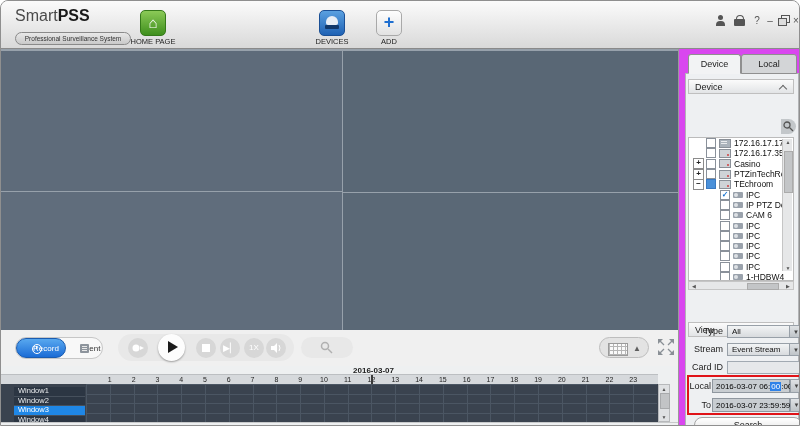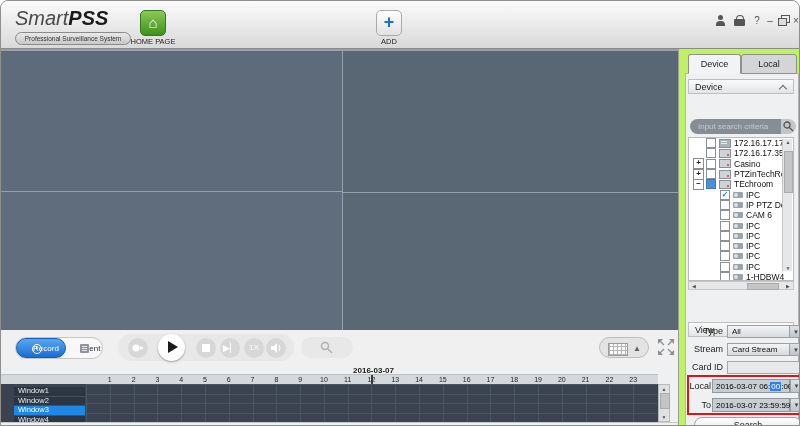--- a/index.html
+++ b/index.html
@@ -5,21 +5,21 @@
   html,body{margin:0;padding:0;background:#fff;font-family:"Liberation Sans",sans-serif;}
   #window{position:relative;width:800px;height:426px;overflow:hidden;background:#e9ebec;
           border-radius:8px 8px 0 0;border:1px solid #8f8f8f;box-sizing:border-box;}
   .abs{position:absolute;box-sizing:border-box;}
   .nowrap{white-space:nowrap;overflow:hidden;}
 
   
   #toolbar{left:0;top:0;width:800px;height:48px;background:linear-gradient(#fbfbfb,#d9d9d9);
            border-bottom:1px solid #8a8a8a;}
   #brand{left:14px;top:6px;width:120px;height:40px;}
-  #brand-name{font-size:20px;color:#4a4a4a;letter-spacing:0;font-style:italic;}
+  #brand-name{font-size:16px;color:#4a4a4a;letter-spacing:0;}
   #brand-name b{color:#1a1a1a;}
   #brand-tagline{left:0;top:25px;width:116px;height:13px;border:1px solid #8a8a8a;border-radius:7px;
     background:linear-gradient(#e8e8e8,#c9c9c9);font-size:6.5px;color:#333;text-align:center;line-height:12px;}
   .tab{top:0;height:48px;text-align:center;}
   .tab .tab-label{position:absolute;left:0;right:0;bottom:3px;font-size:7.5px;color:#222;}
   .tab.active{background:linear-gradient(#56a8e6,#1565ba);}
   .tab.active .tab-label{color:#fff;}
   .tab-icon{position:absolute;top:9px;left:50%;transform:translateX(-50%);width:24px;height:24px;border-radius:5px;}
   #icon-home{background:linear-gradient(#8bca57,#3f8f1d);border:1px solid #35791a;color:#fff;
     font-size:15px;line-height:23px;text-align:center;}
@@ -102,21 +102,21 @@
                      repeating-linear-gradient(90deg,#4b5663 0 1px,transparent 1px 23.79px);}
   #tl-scroll{left:657px;top:18px;width:12px;height:38px;background:#dfe1e3;border:1px solid #b7b9bb;}
   .sb-arrow{position:absolute;left:0;width:10px;text-align:center;font-size:5px;color:#555;}
   #tl-thumb{position:absolute;left:1px;top:8px;width:8px;height:14px;background:#c2c4c6;border:1px solid #a8aaac;}
 
   #bottom-strip{left:0;top:421px;width:677px;height:5px;background:#eef0f1;border-top:1px solid #c8cacb;}
   .part-radio{position:absolute;top:2px;width:6px;height:6px;border:1px solid #9aa0a6;border-radius:50%;background:#fff;}
   .part-sq{position:absolute;top:2px;width:7px;height:6px;border:1px solid #9aa0a6;background:#fff;}
 
   
-  #sidebar{left:677px;top:48px;width:123px;height:378px;background:#bef264;border-left:1px solid #9a9a9a;}
+  #sidebar{left:677px;top:48px;width:123px;height:378px;background:#d946ef;border-left:1px solid #9a9a9a;}
   #sb-panel{position:absolute;left:6px;top:24px;width:114px;height:354px;background:#eef0f2;
     border:1px solid #b2b4b6;border-bottom:none;}
   .sb-tab{top:5px;height:20px;font-size:9px;text-align:center;line-height:19px;color:#222;
     border:1px solid #8f8f8f;border-radius:3px 3px 0 0;}
   #tab-device{left:9px;width:53px;background:#f2f3f4;border-bottom:1px solid #f2f3f4;z-index:2;}
   #tab-local{left:62px;width:56px;background:#d3d5d7;}
   .accordion{left:3px;width:106px;height:15px;background:linear-gradient(#fbfbfb,#e2e4e6);
     border:1px solid #bfbfbf;font-size:9px;color:#222;line-height:14px;padding-left:6px;}
   .chev{position:absolute;right:7px;width:5px;height:5px;border-left:1px solid #666;border-top:1px solid #666;}
   .chev.up{top:6px;transform:rotate(45deg);}
@@ -169,20 +169,27 @@
   <div id="toolbar" class="abs">
     <div id="brand" class="abs">
       <div id="brand-name" class="nowrap"><span>Smart</span><b>PSS</b></div>
       <div id="brand-tagline" class="abs nowrap">Professional Surveillance System</div>
     </div>
 
     <div class="tab abs" style="left:126px;width:52px;">
       <div class="tab-icon" id="icon-home">⌂</div>
       <div class="tab-label">HOME PAGE</div>
     </div>
+    <div class="tab abs" style="left:306px;width:50px;">
+      <div class="tab-icon" id="icon-devices">
+          <div class="dome"></div>
+          <div class="base"></div>
+        </div>
+      <div class="tab-label">DEVICES</div>
+    </div>
     <div class="tab abs" style="left:366px;width:44px;">
       <div class="tab-icon" id="icon-add">+</div>
       <div class="tab-label">ADD</div>
     </div>
 
     <div class="tb-ctl abs" id="user-icon" style="left:714px;width:11px;">
         <span class="head"></span>
         <span class="body"></span>
       </div>
     <div class="tb-ctl abs" id="lock-icon" style="left:733px;width:11px;">
@@ -327,21 +334,20 @@
 
     <div class="sb-tab abs" id="tab-device">Device</div>
     <div class="sb-tab abs" id="tab-local">Local</div>
 
     <div style="position:absolute;left:6px;top:24px;width:114px;height:354px;">
       <div class="accordion abs" style="top:6px;">
         <span>Device</span>
         <span class="chev up"></span>
       </div>
 
-      <div id="sb-search" class="abs nowrap">Input search criteria</div>
       <div id="sb-search-btn" class="abs">
         <svg width="13" height="13" style="position:absolute;left:1px;top:1px;">
           <circle cx="5" cy="5" r="3" fill="none" stroke="#555" stroke-width="1.3"></circle>
           <line x1="7.5" y1="7.5" x2="11" y2="11" stroke="#555" stroke-width="1.3"></line>
         </svg>
       </div>
 
       <div id="device-tree" class="abs">
         <div class="tree-row">
             <span class="exp-sp"></span>
@@ -454,21 +460,21 @@
       </div>
 
       <div class="form-label abs" style="left:8px;top:252px;width:30px;">Type</div>
       <div class="dropdown abs nowrap" style="left:42px;top:252px;width:76px;">
         <span>All</span>
         <span class="dd-btn">▼</span>
       </div>
 
       <div class="form-label abs" style="left:2px;top:270px;width:36px;">Stream</div>
       <div class="dropdown abs nowrap" style="left:42px;top:270px;width:76px;">
-        <span>Card Stream</span>
+        <span>Event Stream</span>
         <span class="dd-btn">▼</span>
       </div>
 
       <div class="form-label abs" style="left:2px;top:288px;width:36px;">Card ID</div>
       <div id="card-input" class="abs" style="left:42px;top:288px;width:76px;"></div>
 
       <div id="red-box" class="abs"></div>
 
       <div class="form-label abs" style="left:4px;top:306px;width:22px;line-height:14px;">Local</div>
       <div class="dt-field abs" style="left:27px;top:306px;width:78px;">

